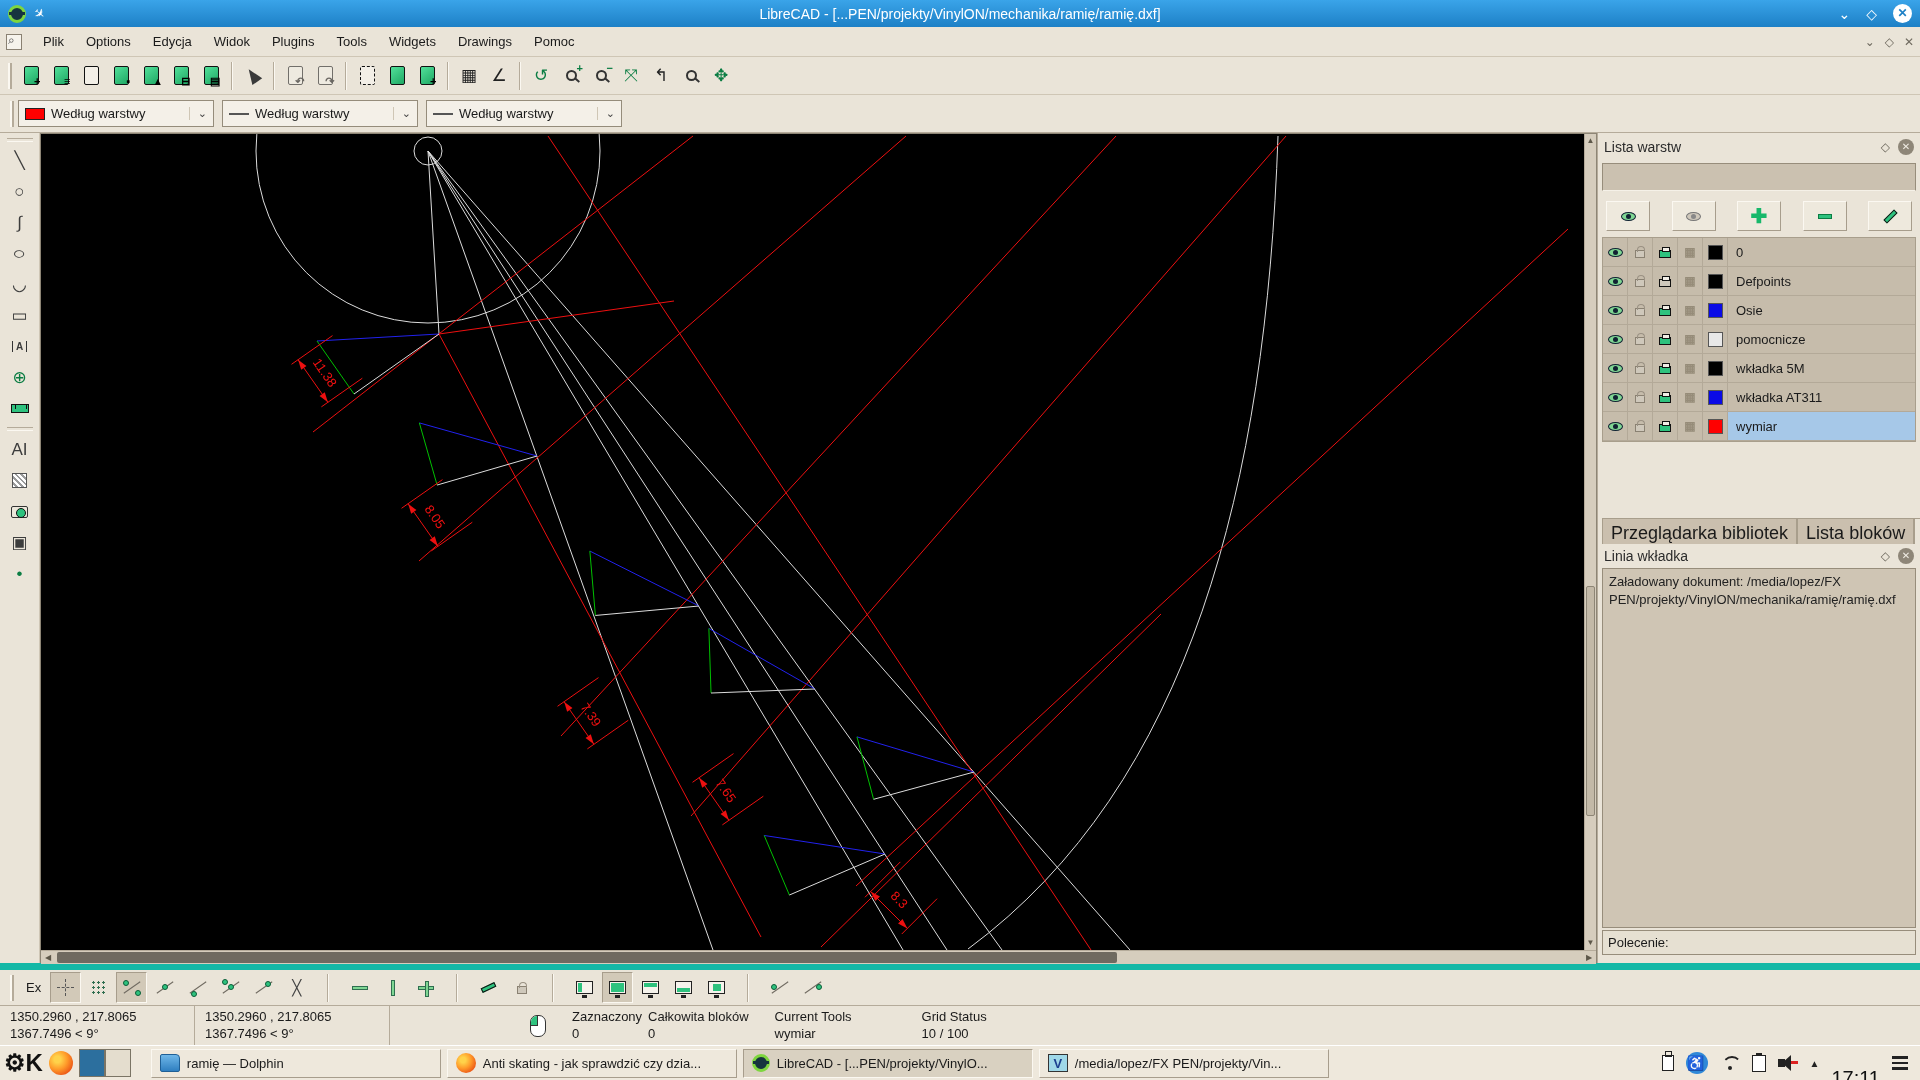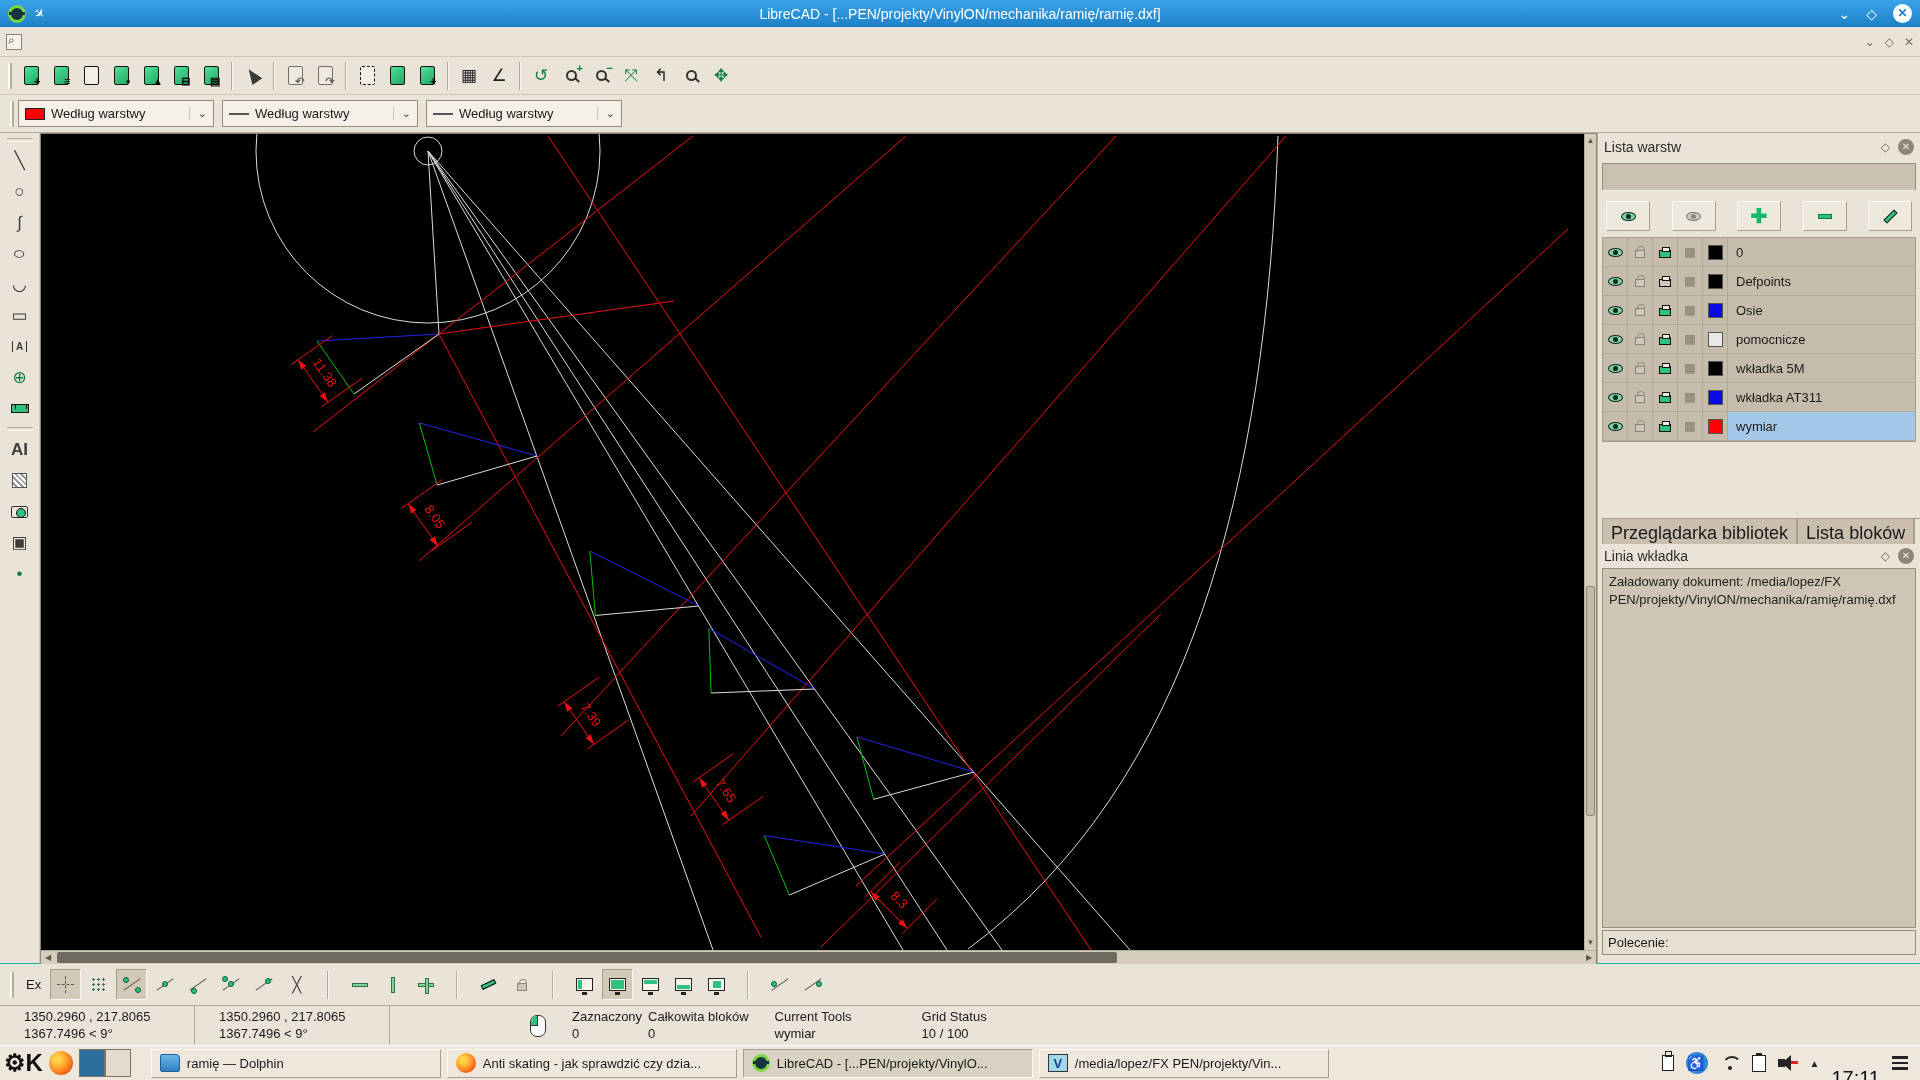--- a/index.html
+++ b/index.html
@@ -94,38 +94,38 @@
   .constr { color:#968c79; font-size:12px; font-weight:bold; }
   .lswatch { width:15px; height:15px; border:1px solid #555; }
   .lname { padding-left:8px; flex:1 1 auto !important; align-self:stretch; display:flex; align-items:center; }
   .lrow.sel .lname { background:#a6c8e8; }
   .lp-spacer { height:76px; }
   .tabsrow { display:flex; height:26px; font-size:18px; }
   .tab { padding:4px 8px; background:#cabfae; border:1px solid #a89e8c; border-bottom:none; white-space:nowrap; }
   .tab.active { background:#eae4d8; }
   .cmdhistory { flex:1 1 auto; background:#cfc5b4; border:1px solid #978d7b; padding:4px 6px; line-height:1.35; color:#222; overflow:hidden; }
   .cmdprompt { height:25px; background:#e6e0d2; border:1px solid #978d7b; margin:2px 0 8px 0; display:flex; align-items:center; padding:0 5px; }
-  .snapbar { height:42px; background:#eae4d8; border-top:1px solid #14b8a6; display:flex; align-items:center; padding:0 6px; }
+  .snapbar { height:42px; background:#eae4d8; border-top:7px solid #14b8a6; display:flex; align-items:center; padding:0 6px; }
   .sbtn { width:31px; height:31px; display:flex; align-items:center; justify-content:center; position:relative; margin:0 1px; }
   .sbtn.pressed { background:#d2c9b8; border:1px solid #a79d8c; border-right-color:#fbf8f1; border-bottom-color:#fbf8f1; }
   .cross { position:relative; width:17px; height:17px; }
   .cross::before { content:""; position:absolute; left:0; right:0; top:8px; border-top:1.5px dashed #555; }
   .cross::after { content:""; position:absolute; top:0; bottom:0; left:8px; border-left:1.5px dashed #555; }
   .dots { width:16px; height:16px; background:radial-gradient(#2f6e4f 1.2px, transparent 1.3px); background-size:5px 5px; }
   .diagline { position:relative; width:18px; height:18px; }
   .diagline::before { content:""; position:absolute; left:-1px; top:8px; width:20px; border-top:1.5px solid #6f6a60; transform:rotate(-35deg); }
   .gdot, .gdot2 { position:absolute; width:6px; height:6px; border-radius:50%; background:#2ec27e; border:1px solid #0b5d37; }
   .xic { font-size:15px; color:#444; }
   .rbar-h { width:16px; height:4px; background:#7fd693; border:1px solid #2f6e4f; position:relative; }
   .rbar-v { width:4px; height:16px; background:#7fd693; border:1px solid #2f6e4f; }
   .monitor { width:17px; height:13px; border:1.5px solid #222; background:#f6f3ec; position:relative; }
   .monitor::after { content:""; position:absolute; left:5px; bottom:-5px; width:5px; height:3px; background:#222; }
   .mfill { position:absolute; background:#2ec27e; }
   .statusbar { height:40px; background:#eae4d8; border-top:1px solid #b5ab9a; display:flex; align-items:center; font-size:13px; }
-  .coordcell { width:195px; padding:2px 24px; line-height:1.3; border-right:1px solid #b5ab9a; align-self:stretch; display:flex; flex-direction:column; justify-content:center; }
+  .coordcell { width:195px; padding:2px 10px; line-height:1.3; border-right:1px solid #b5ab9a; align-self:stretch; display:flex; flex-direction:column; justify-content:center; }
   .mouse-ic { width:16px; height:22px; border:1.5px solid #333; border-radius:7px; background:#fff; position:relative; margin-left:140px; }
   .mouse-ic::before { content:""; position:absolute; left:0; top:0; width:6px; height:9px; background:#2ec27e; border-radius:6px 0 0 0; border-right:1px solid #333; border-bottom:1px solid #333; }
   .stat { line-height:1.3; margin-left:26px; white-space:nowrap; }
   .taskbar { height:35px; background:#eee8dc; border-top:1px solid #fff; display:flex; align-items:center; padding:0 4px; gap:6px; }
   .klogo { font-size:24px; font-weight:bold; color:#111; }
   .ff { width:24px; height:24px; border-radius:50%; background:radial-gradient(circle at 35% 35%, #ffd24a 15%, #ff9a2a 45%, #e33b0e 90%); }
   .pager { display:flex; }
   .pdesk { width:26px; height:28px; background:#2c6f9e; border:1px solid #7a7465; }
   .pdesk.d2 { background:#e4ddce; }
   .task { flex:0 0 290px; height:29px; background:#eee8dc; border:1px solid #fbf8f1; border-right-color:#a79d8c; border-bottom-color:#a79d8c;
@@ -166,20 +166,21 @@
   <div class="tb-title">LibreCAD - [...PEN/projekty/VinylON/mechanika/ramię/ramię.dxf]</div>
   <div class="tb-ctrls">
     <span class="tb-min">⌄</span>
     <span class="tb-max">◇</span>
     <span class="tb-close">✕</span>
   </div>
 </div>
 
 <div class="menubar">
   <span class="mdi-doc"></span>
+  <span id="menu-items"><span class="menu-item">Plik</span><span class="menu-item">Options</span><span class="menu-item">Edycja</span><span class="menu-item">Widok</span><span class="menu-item">Plugins</span><span class="menu-item">Tools</span><span class="menu-item">Widgets</span><span class="menu-item">Drawings</span><span class="menu-item">Pomoc</span></span>
   <span class="mdi-ctrls">
     <span>⌄</span>
     <span>◇</span>
     <span>✕</span>
   </span>
 </div>
 
 <div class="toolbar">
   <span class="grip"></span>
   <span class="tbtn">
@@ -319,21 +320,21 @@
         <span class="dim-ic">A</span>
       </span>
     <span class="ltbtn">
         <span style="color:#0b7d43">⊕</span>
       </span>
     <span class="ltbtn">
         <span class="ruler-ic"></span>
       </span>
     <span class="hsep"></span>
     <span class="ltbtn">
-        <span style="font-weight:bold">AI</span>
+        <span style="font-weight:normal">AI</span>
       </span>
     <span class="ltbtn">
         <span class="hatch-ic"></span>
       </span>
     <span class="ltbtn">
         <span class="cam-ic"></span>
       </span>
     <span class="ltbtn">
         <span>▣</span>
       </span>

